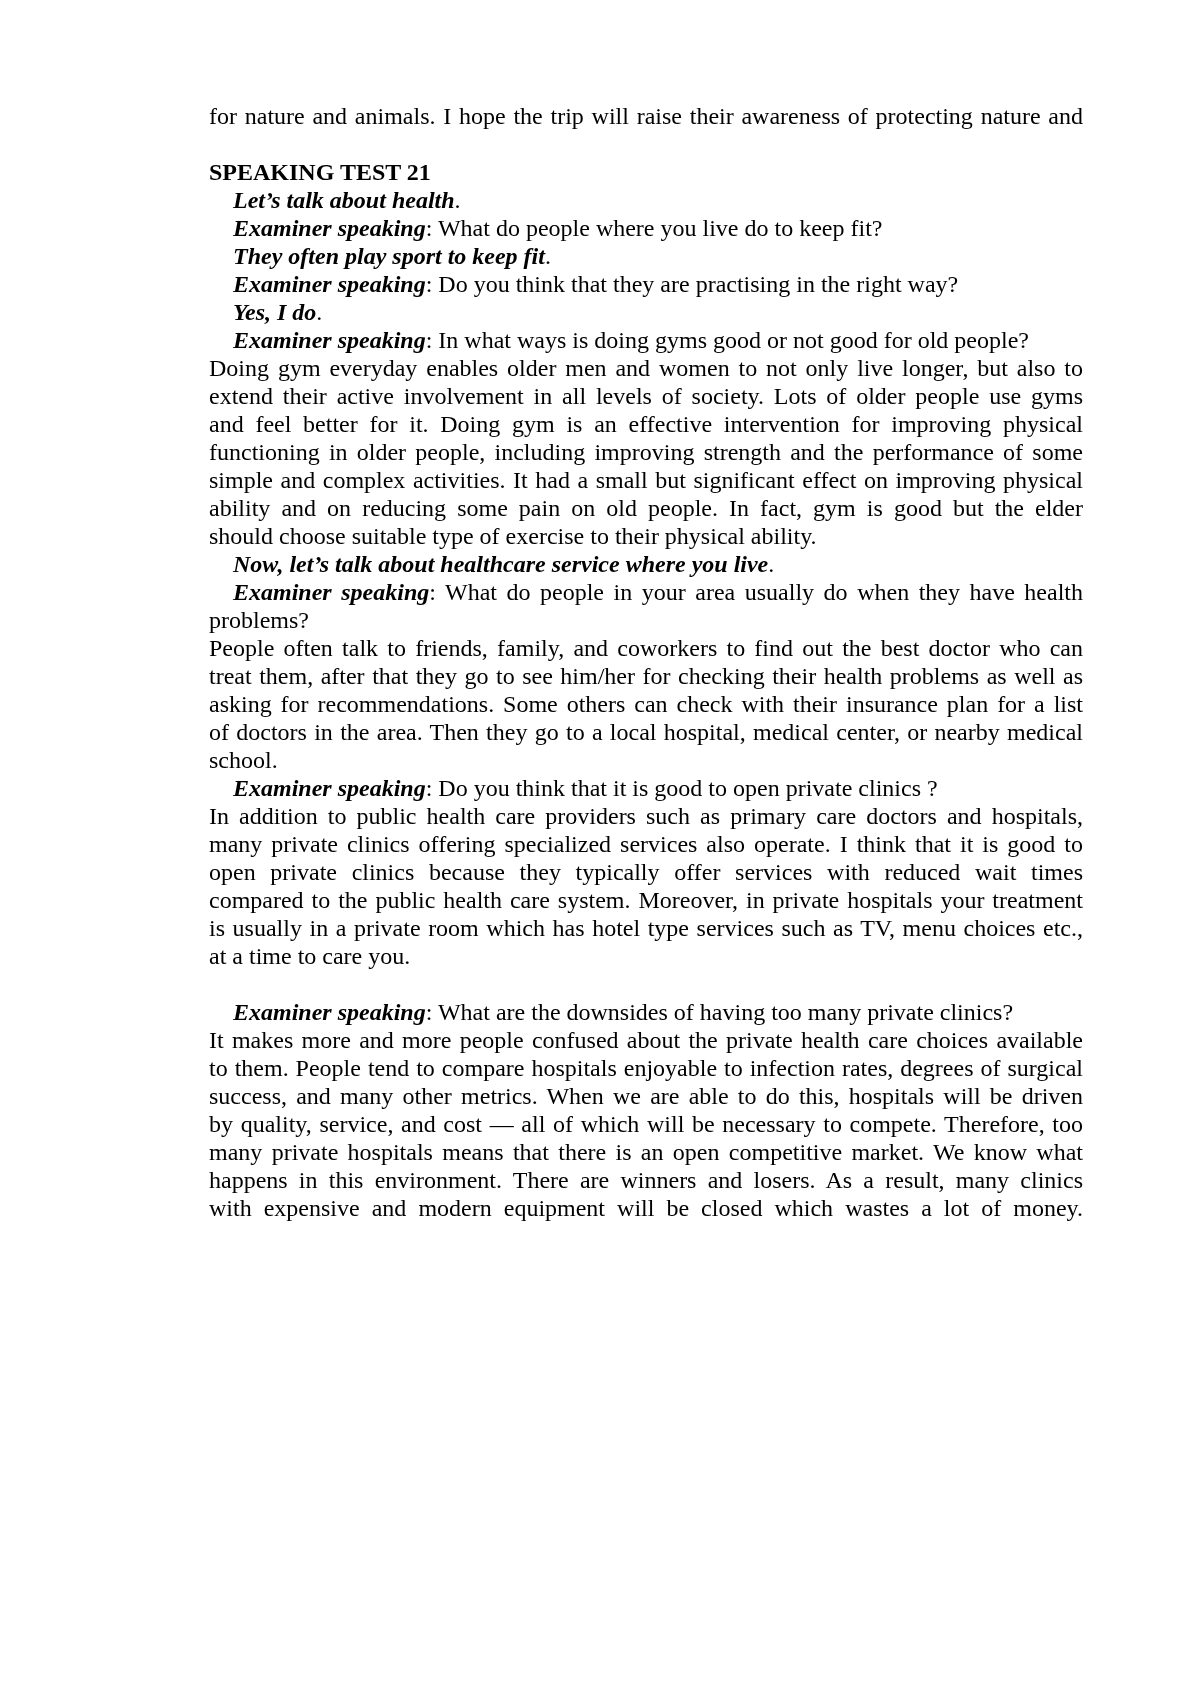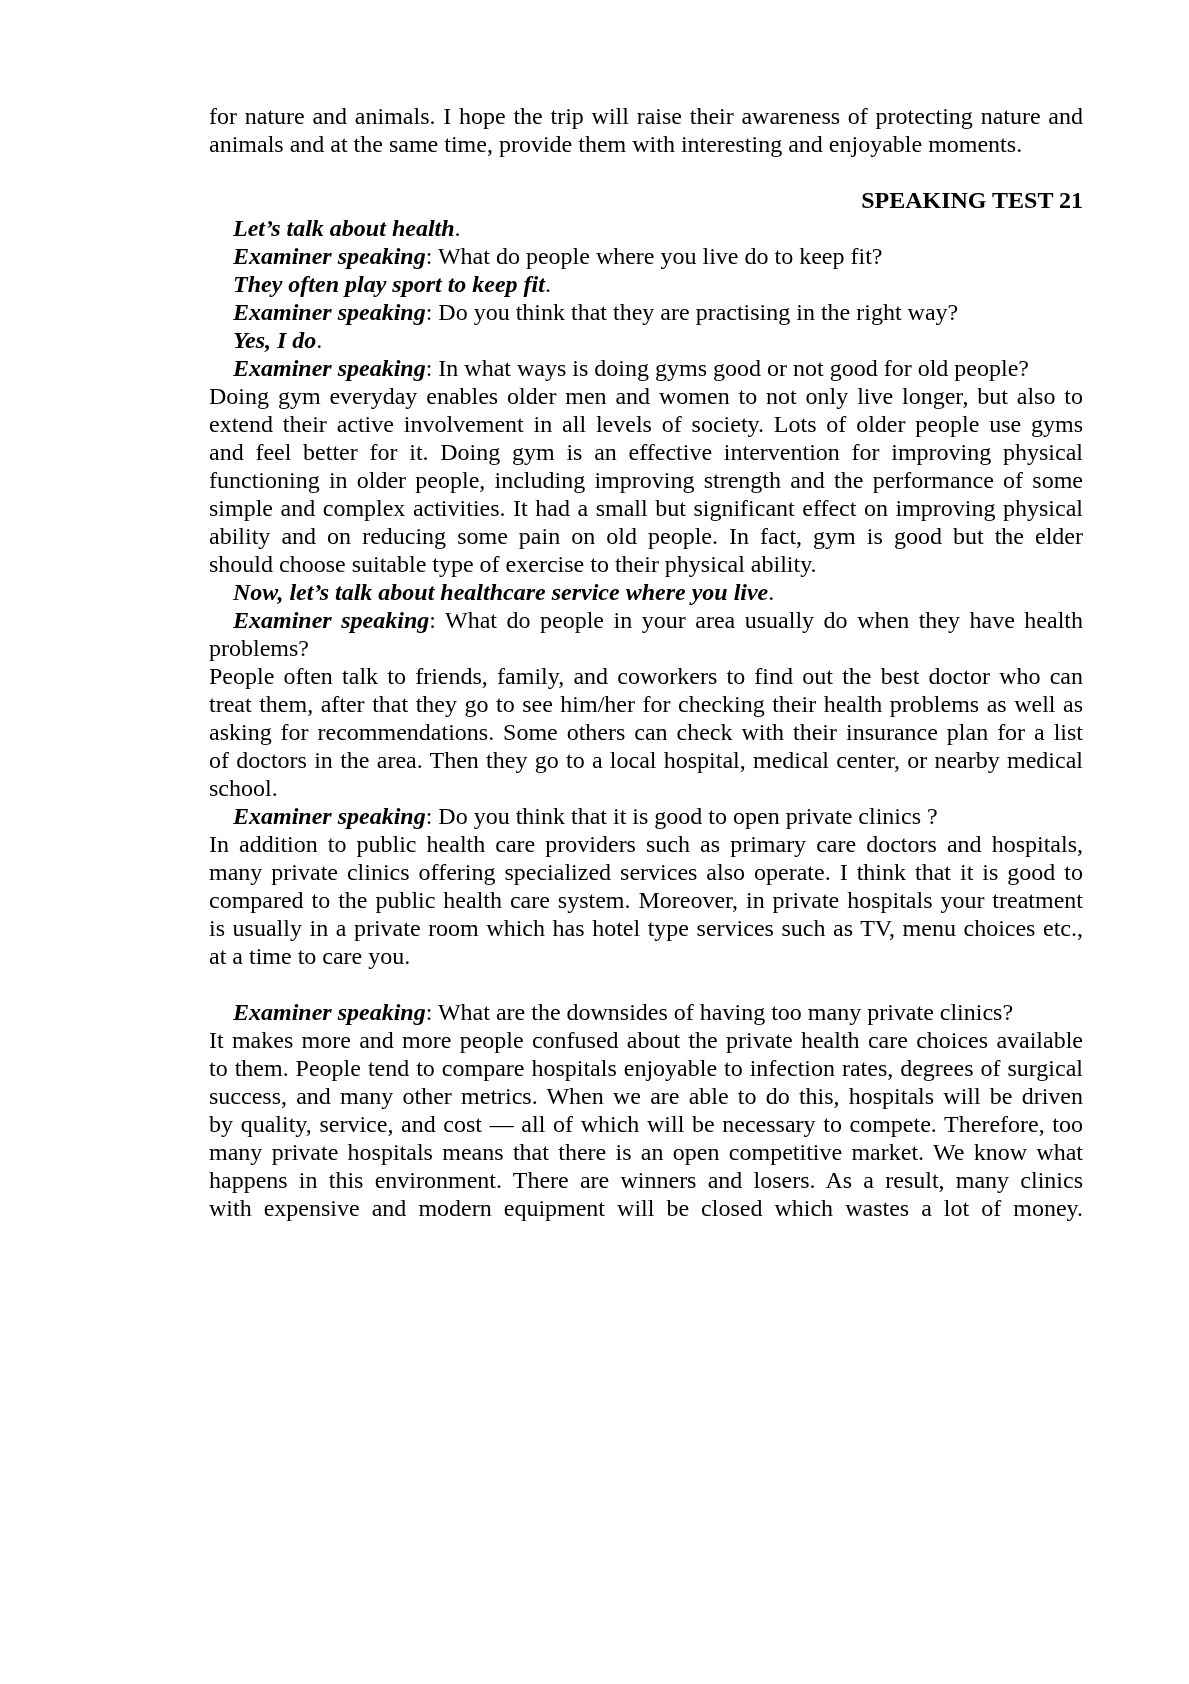--- a/index.html
+++ b/index.html
@@ -14,38 +14,37 @@
     height: 1684px;
     background: #ffffff;
     color: #000000;
     padding: 102px 106px 0 209px;
     font-family: "Liberation Serif", serif;
     font-size: 24px;
     line-height: 28px;
     overflow: hidden;
   }
   .block { margin: 0; }
-  .block.center { text-align: right; }
+  .block.center { text-align: left; }
   .block.spacer { height: 28px; }
   .line { min-height: 28px; }
   .line.j {
     text-align: justify;
     text-align-last: justify;
   }
   .run.r  { font-weight: normal; font-style: normal; }
   .run.b  { font-weight: bold;   font-style: normal; }
   .run.bi { font-weight: bold;   font-style: italic; margin-left: 24px; }
 </style>
 </head>
 <body>
 
 <main class="page">
     <div class="block">
       <div class="line j"><span class="run r">for nature and animals. I hope the trip will raise their awareness of protecting nature and</span></div>
-      <div class="line"><span class="run r">animals and at the same time, provide them with interesting and enjoyable moments.</span></div>
     </div>
     <div class="block spacer"></div>
     <div class="block center">
       <div class="line"><span class="run b">SPEAKING TEST 21</span></div>
     </div>
     <div class="block">
       <div class="line"><span class="run bi">Let’s talk about health</span><span class="run r">.</span></div>
     </div>
     <div class="block">
       <div class="line"><span class="run bi">Examiner speaking</span><span class="run r">: What do people where you live do to keep fit?</span></div>
@@ -84,20 +83,21 @@
       <div class="line j"><span class="run r">asking for recommendations. Some others can check with their insurance plan for a list</span></div>
       <div class="line j"><span class="run r">of doctors in the area. Then they go to a local hospital, medical center, or nearby medical</span></div>
       <div class="line"><span class="run r">school.</span></div>
     </div>
     <div class="block">
       <div class="line"><span class="run bi">Examiner speaking</span><span class="run r">: Do you think that it is good to open private clinics ?</span></div>
     </div>
     <div class="block">
       <div class="line j"><span class="run r">In addition to public health care providers such as primary care doctors and hospitals,</span></div>
       <div class="line j"><span class="run r">many private clinics offering specialized services also operate. I think that it is good to</span></div>
+      <div class="line j"><span class="run r">open private clinics because they typically offer services with reduced wait times</span></div>
       <div class="line j"><span class="run r">compared to the public health care system. Moreover, in private hospitals your treatment</span></div>
       <div class="line j"><span class="run r">is usually in a private room which has hotel type services such as TV, menu choices etc.,</span></div>
       <div class="line"><span class="run r">at a time to care you.</span></div>
     </div>
     <div class="block spacer"></div>
     <div class="block">
       <div class="line"><span class="run bi">Examiner speaking</span><span class="run r">: What are the downsides of having too many private clinics?</span></div>
     </div>
     <div class="block">
       <div class="line j"><span class="run r">It makes more and more people confused about the private health care choices available</span></div>

